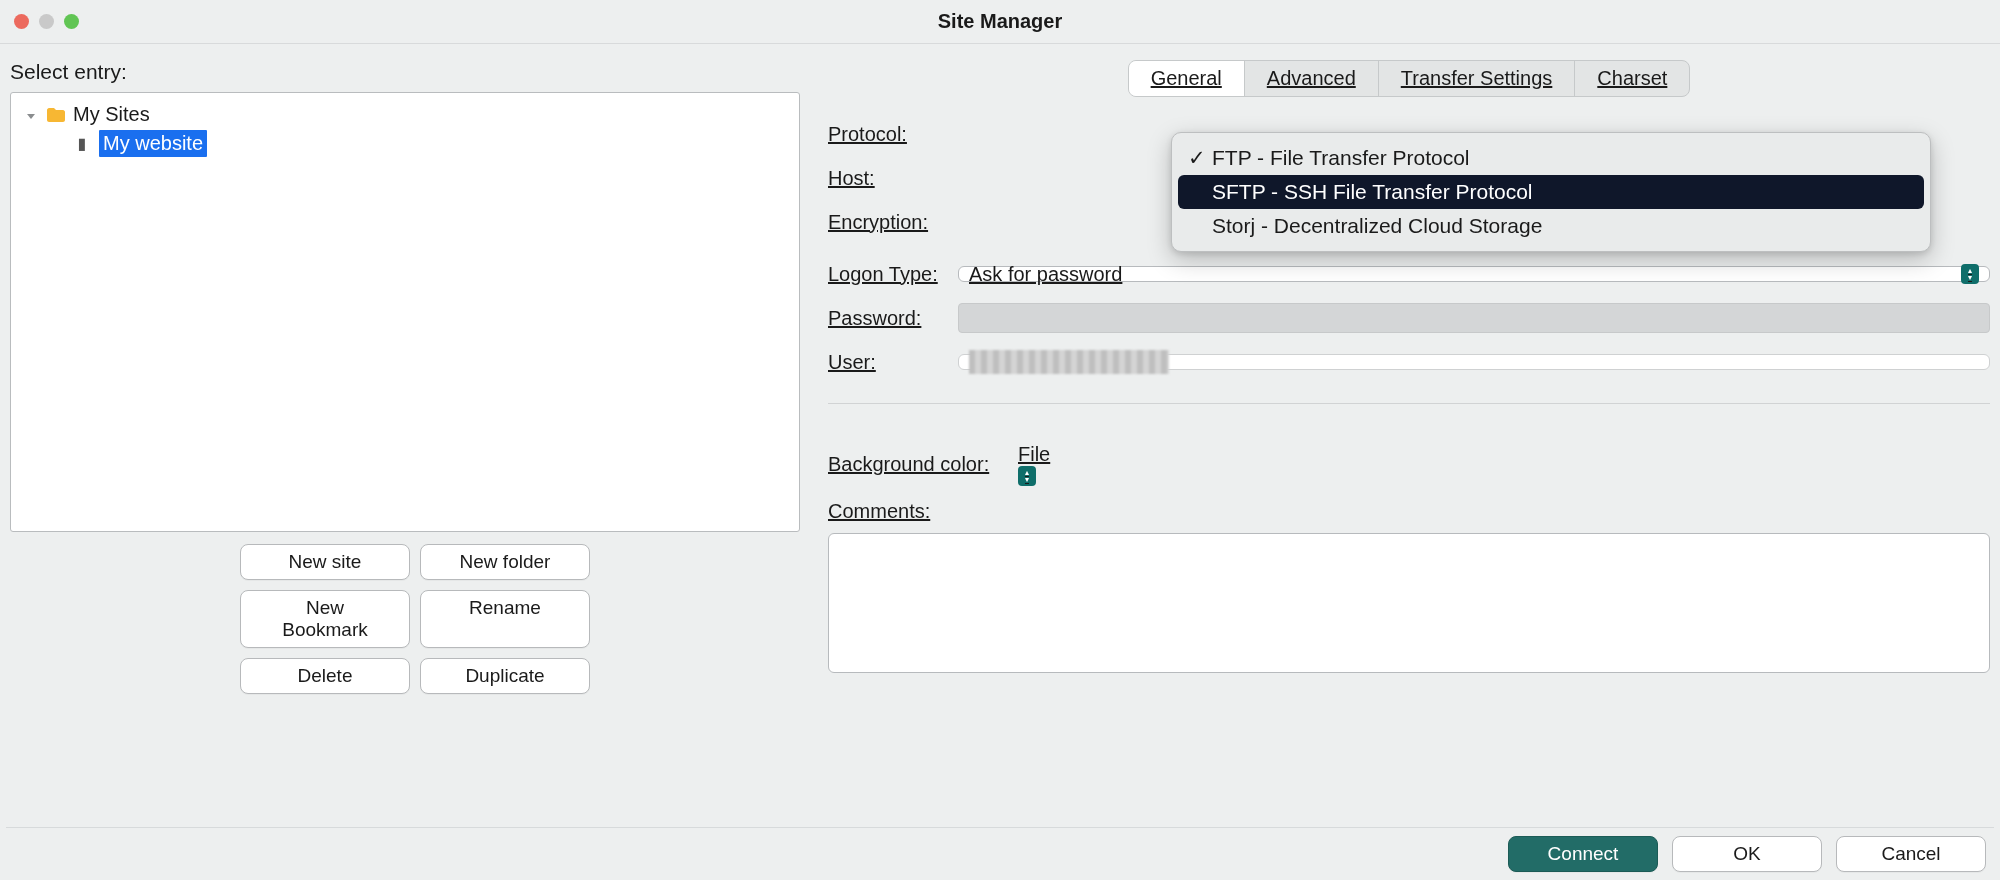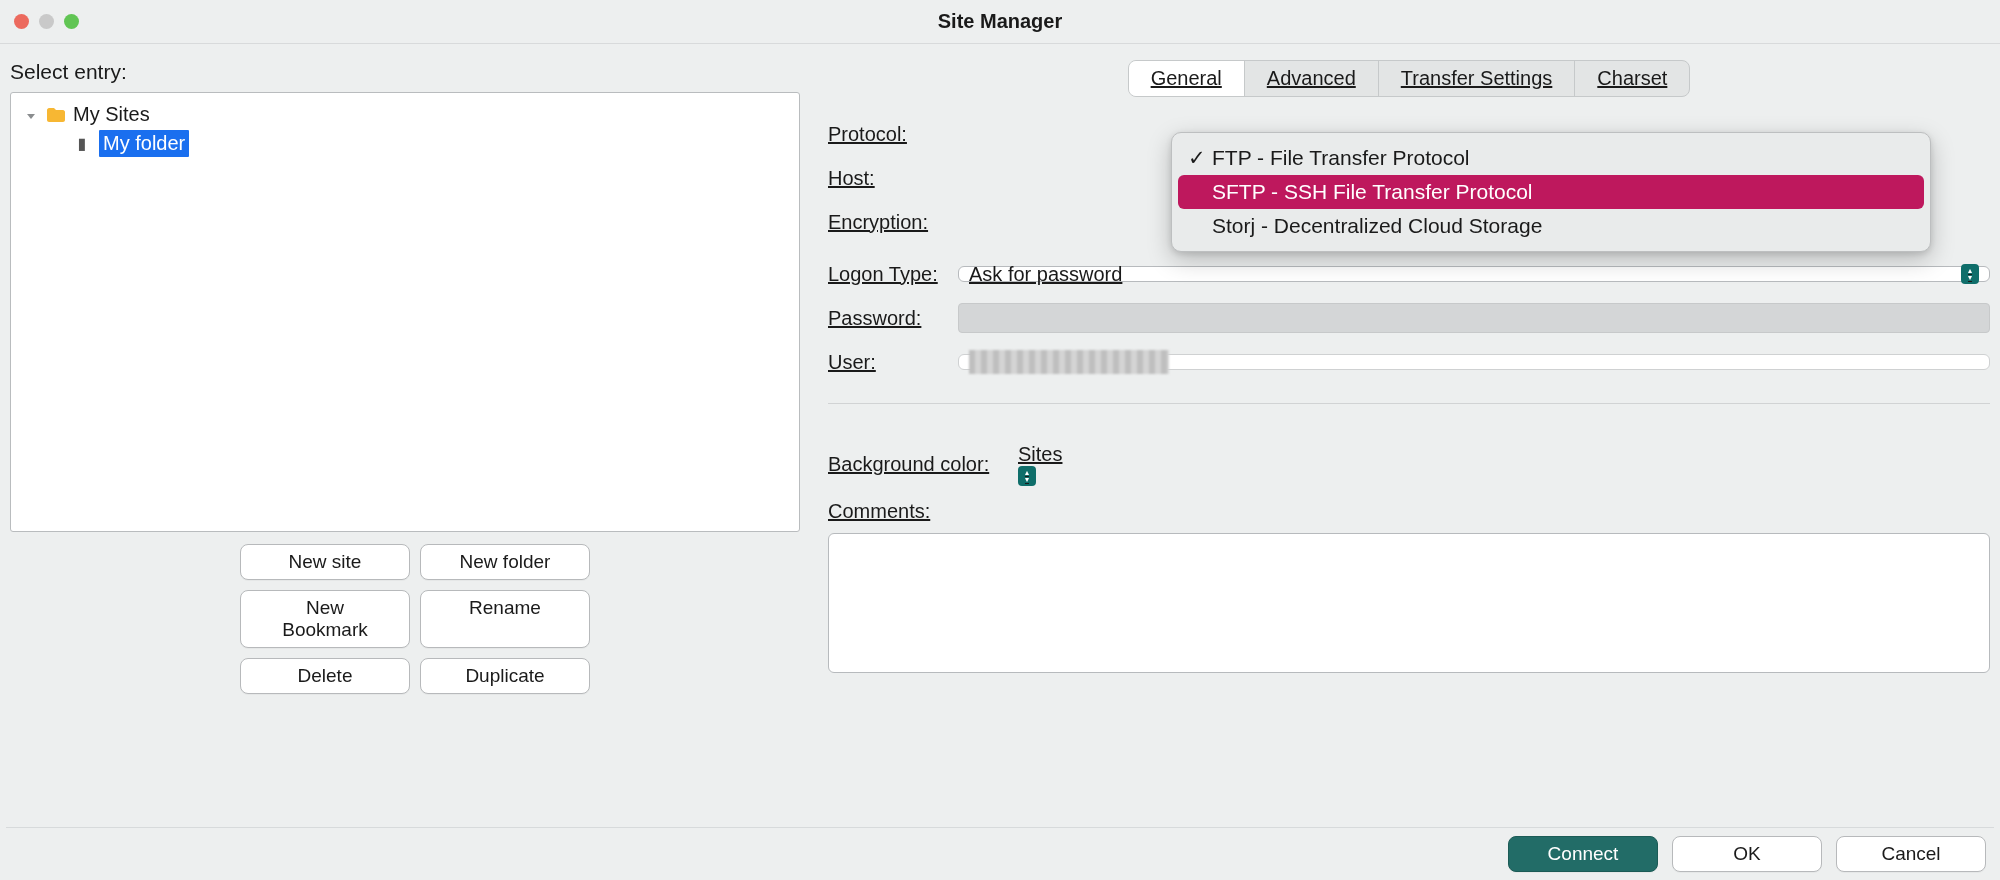--- a/index.html
+++ b/index.html
@@ -138,21 +138,21 @@
   }
   .dropdown-item {
     display: flex;
     align-items: center;
     padding: 5px 14px 5px 10px;
     font-size: 21px;
     border-radius: 6px;
   }
   .dropdown-item .check { width: 24px; display: inline-block; }
   .dropdown-item.highlight {
-    background: #be185d;
+    background: #0f172a;
     color: #fff;
   }
   .disabled-box {
     background: #d4d6d7;
     border: 1px solid #c7c9ca;
     border-radius: 4px;
     height: 30px;
     width: 100%;
   }
   .section-gap { height: 40px; border-top: 1px solid #d1d3d4; margin-top: 24px; }
@@ -220,21 +220,21 @@
         </span>
         <span class="icon folder-icon">
           <svg width="20" height="16" viewBox="0 0 20 16">
               <path d="M1 3c0-1 1-2 2-2h5l2 2h7c1 0 2 1 2 2v8c0 1-1 2-2 2H3c-1 0-2-1-2-2V3z"></path>
             </svg>
         </span>
         <span>My Sites</span>
       </div>
       <div class="tree-row tree-child">
         <span class="icon server-icon">▮</span>
-        <span class="selected-label">My folder</span>
+        <span class="selected-label">My website</span>
       </div>
     </div>
 
     <div class="button-group">
       <div class="btn">New site</div>
       <div class="btn">New folder</div>
       <div class="btn">New Bookmark</div>
       <div class="btn">Rename</div>
       <div class="btn">Delete</div>
       <div class="btn">Duplicate</div>
@@ -286,21 +286,21 @@
           <span class="user-blur"></span>
         </div>
       </div>
     </div>
 
     <div class="section-gap"></div>
 
     <div class="row-color">
       <div style="flex:0 0 190px">Background color:</div>
       <div class="select-box">
-        <span>Sites</span>
+        <span>File</span>
         <span class="select-caret">▴<br>▾</span>
       </div>
     </div>
 
     <div style="margin-bottom:10px">Comments:</div>
     <div class="comments-box"></div>
   </div>
 </div>
 
 <div class="dropdown-panel">

